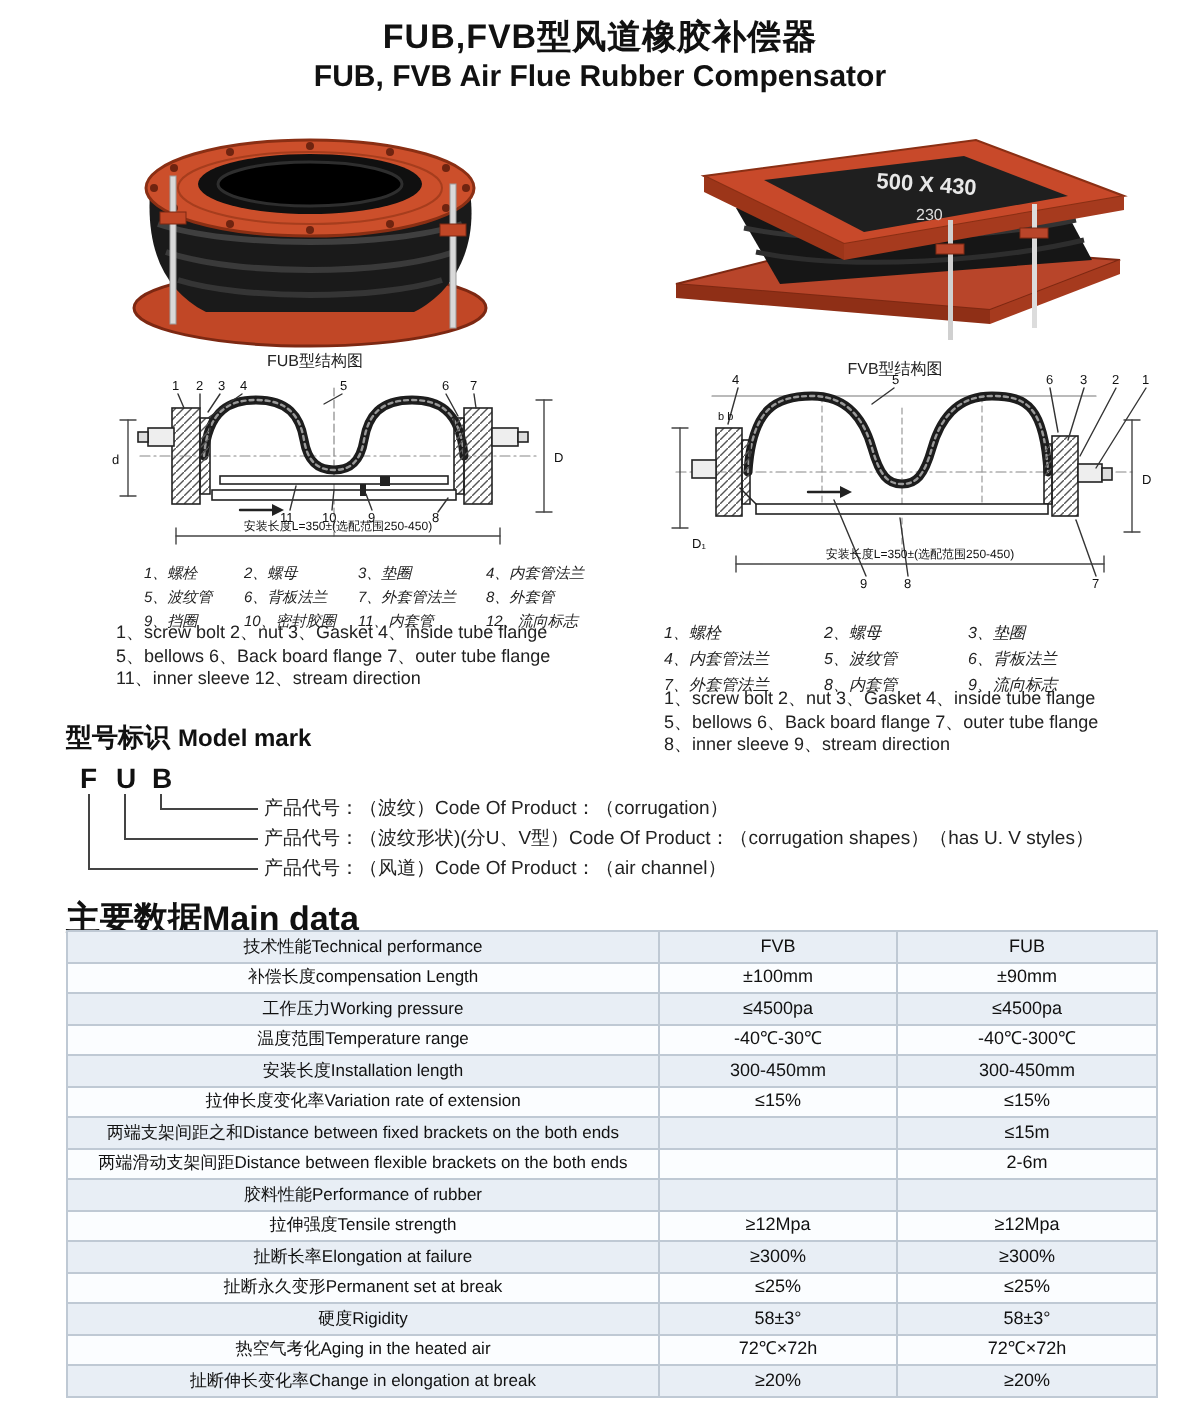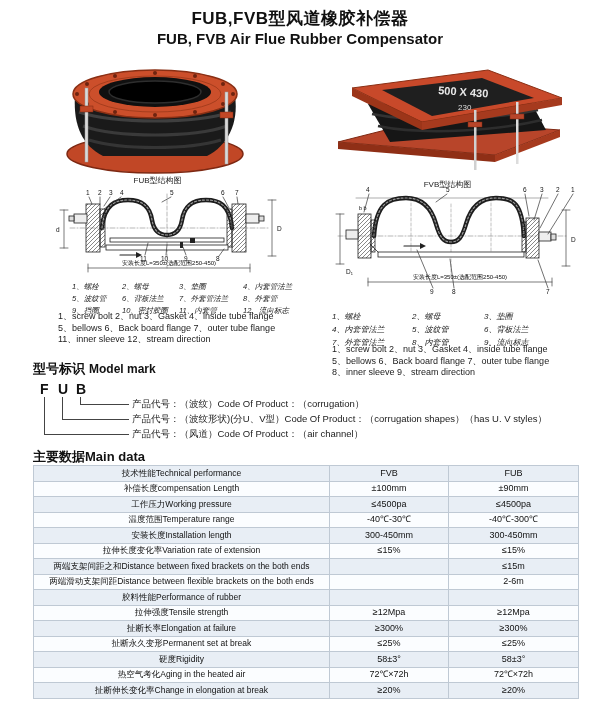--- a/index.html
+++ b/index.html
@@ -11,21 +11,21 @@
   .photo-caption{font-size:8px;text-align:center;color:#222;}
   .legend-zh{display:grid;row-gap:2px;font-size:7.5px;color:#222;font-style:italic;}
   .legend-zh.left{grid-template-columns:50px 57px 64px 70px;}
   .legend-zh.right{grid-template-columns:80px 72px 76px;font-size:8px;}
   .legend-en{font-size:9px;line-height:11.5px;color:#222;}
   .mm-heading{font-size:13px;font-weight:bold;}
   .mm-heading .en{font-size:12px;margin-left:4px;}
   .mm-letter{font-size:14px;font-weight:bold;}
   .branch-line{position:absolute;border-left:1px solid #444;border-bottom:1px solid #444;}
   .branch-text{position:absolute;font-size:9.5px;white-space:nowrap;color:#222;}
-  .md-heading{font-size:13px;font-weight:bold;}
+  .md-heading{font-size:17px;font-weight:bold;}
   table.md{border-collapse:collapse;width:545px;table-layout:fixed;}
   table.md td{border:1px solid #bfc9d4;text-align:center;height:14.5px;padding:0 2px;
               font-size:9px;line-height:1.05;overflow:hidden;}
   table.md td.lab{font-size:8.5px;white-space:nowrap;}
   table.md tr:nth-child(odd) td{background:#e8eef5;}
   table.md tr:nth-child(even) td{background:#fbfdff;}
   svg text{font-family:"Liberation Sans", sans-serif;}
 </style>
 </head>
 <body>

